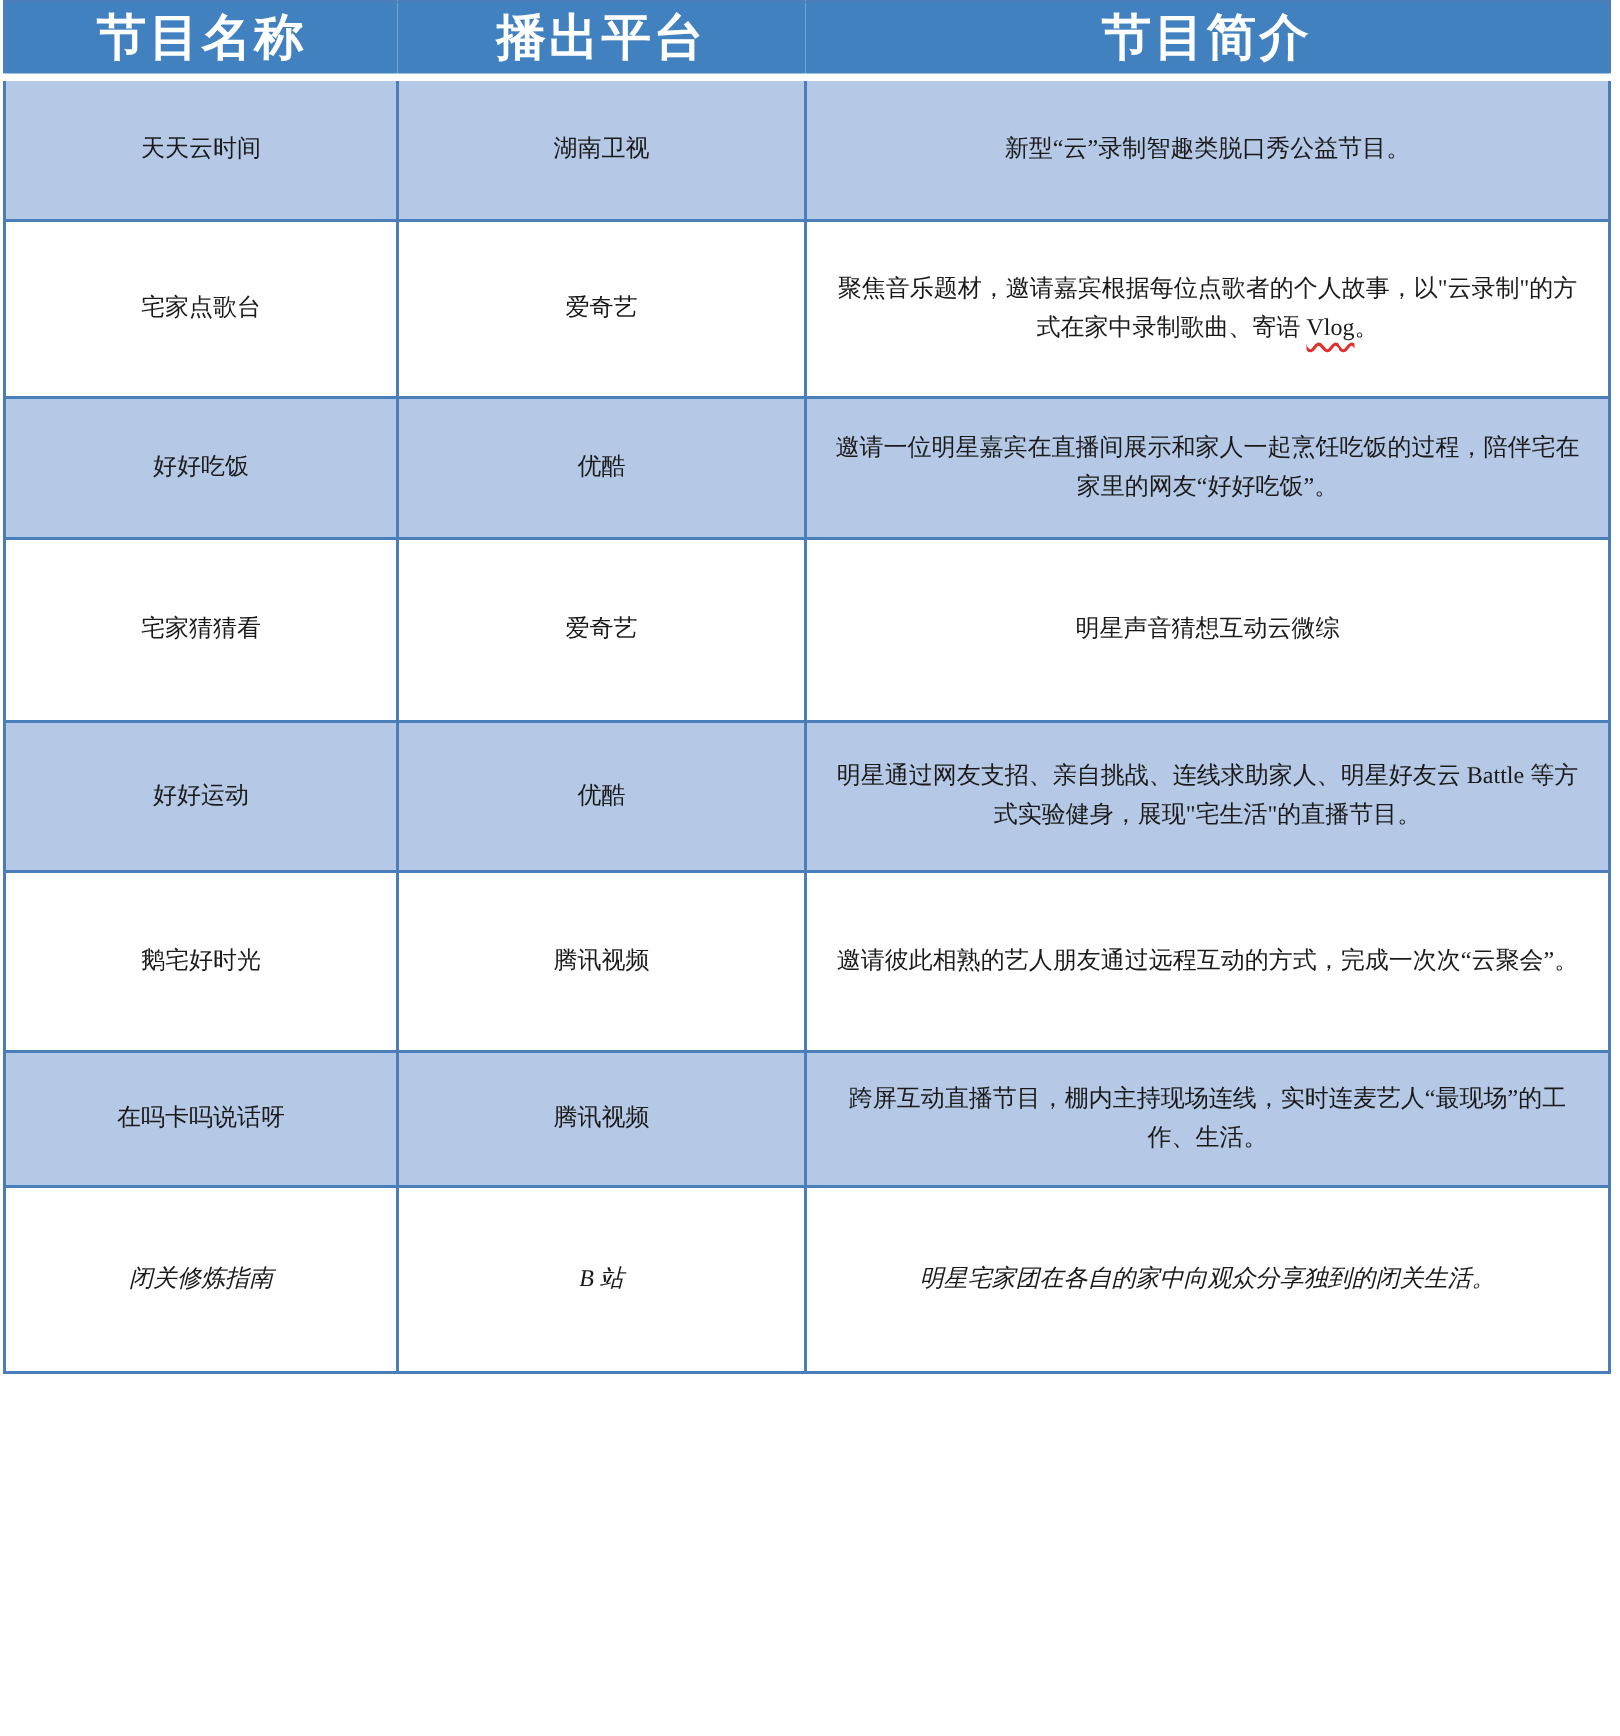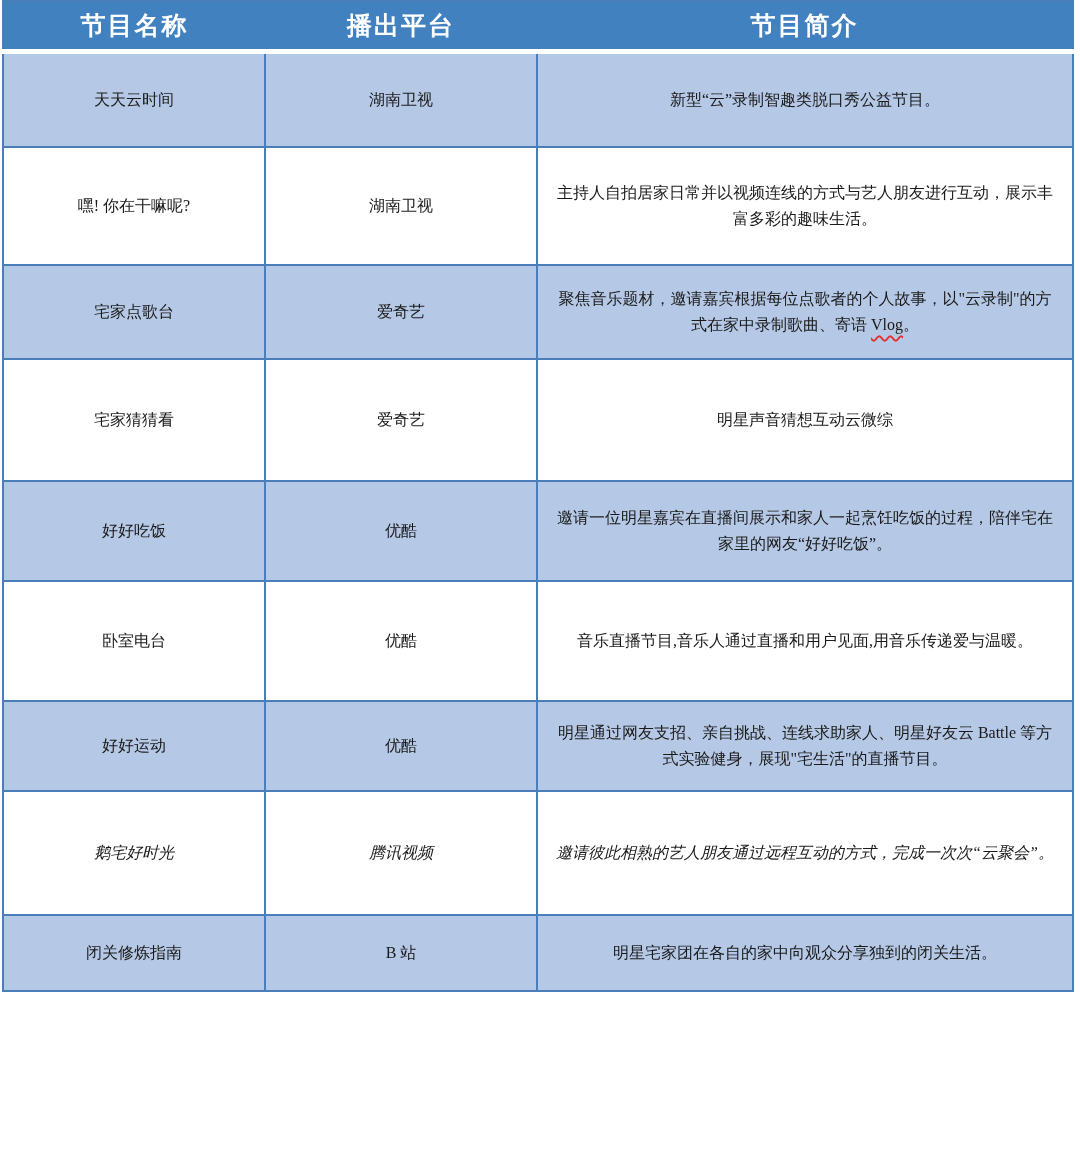--- a/index.html
+++ b/index.html
@@ -24,21 +24,21 @@
     table-layout:fixed;
     border-collapse:collapse;
     border:2px solid var(--border);
   }
   col.c1{width:262px;} col.c2{width:272px;} col.c3{width:536px;}
   thead th{
     background:var(--header-bg);
     color:var(--header-text);
     font-family:"Liberation Sans","DejaVu Sans",sans-serif;
     font-weight:bold;
-    font-size:25px;
+    font-size:33px;
     height:50px;
     text-align:center;
     vertical-align:middle;
     border:none;
     border-bottom:5px solid #ffffff;
     letter-spacing:2px;
   }
   tbody td{
     border:2px solid var(--border);
     vertical-align:middle;
@@ -87,63 +87,58 @@
         <th>节目简介</th>
       </tr>
     </thead>
     <tbody id="table-body">
   <tr>
     <td class="name">天天云时间</td>
     <td class="plat">湖南卫视</td>
     <td class="desc">新型“云”录制智趣类脱口秀公益节目。</td>
   </tr>
 
-  <tr>
-    <td class="name">嘿! 你在干嘛呢?</td>
-    <td class="plat">湖南卫视</td>
-    <td class="desc">主持人自拍居家日常并以视频连线的方式与艺人朋友进行互动，展示丰富多彩的趣味生活。</td>
-  </tr>
 
 
   <tr>
     <td class="name">宅家点歌台</td>
     <td class="plat">爱奇艺</td>
     <td class="desc">聚焦音乐题材，邀请嘉宾根据每位点歌者的个人故事，以"云录制"的方式在家中录制歌曲、寄语 <span class="spell-error">Vlog</span>。</td>
   </tr>
 
   <tr>
-    <td class="name">宅家猜猜看</td>
-    <td class="plat">爱奇艺</td>
-    <td class="desc">明星声音猜想互动云微综</td>
-  </tr>
-
-  <tr>
     <td class="name">好好吃饭</td>
     <td class="plat">优酷</td>
     <td class="desc">邀请一位明星嘉宾在直播间展示和家人一起烹饪吃饭的过程，陪伴宅在家里的网友“好好吃饭”。</td>
   </tr>
 
   <tr>
-    <td class="name">卧室电台</td>
-    <td class="plat">优酷</td>
-    <td class="desc">音乐直播节目,音乐人通过直播和用户见面,用音乐传递爱与温暖。</td>
+    <td class="name">宅家猜猜看</td>
+    <td class="plat">爱奇艺</td>
+    <td class="desc">明星声音猜想互动云微综</td>
   </tr>
+
 
   <tr>
     <td class="name">好好运动</td>
     <td class="plat">优酷</td>
     <td class="desc">明星通过网友支招、亲自挑战、连线求助家人、明星好友云 Battle 等方式实验健身，展现"宅生活"的直播节目。</td>
   </tr>
 
   <tr>
     <td class="name">鹅宅好时光</td>
     <td class="plat">腾讯视频</td>
     <td class="desc">邀请彼此相熟的艺人朋友通过远程互动的方式，完成一次次“云聚会”。</td>
   </tr>
 
+  <tr>
+    <td class="name">在吗卡吗说话呀</td>
+    <td class="plat">腾讯视频</td>
+    <td class="desc">跨屏互动直播节目，棚内主持现场连线，实时连麦艺人“最现场”的工作、生活。</td>
+  </tr>
 
   <tr>
     <td class="name">闭关修炼指南</td>
     <td class="plat">B 站</td>
     <td class="desc">明星宅家团在各自的家中向观众分享独到的闭关生活。</td>
   </tr>
 </tbody>
   </table>
 
 </div>

